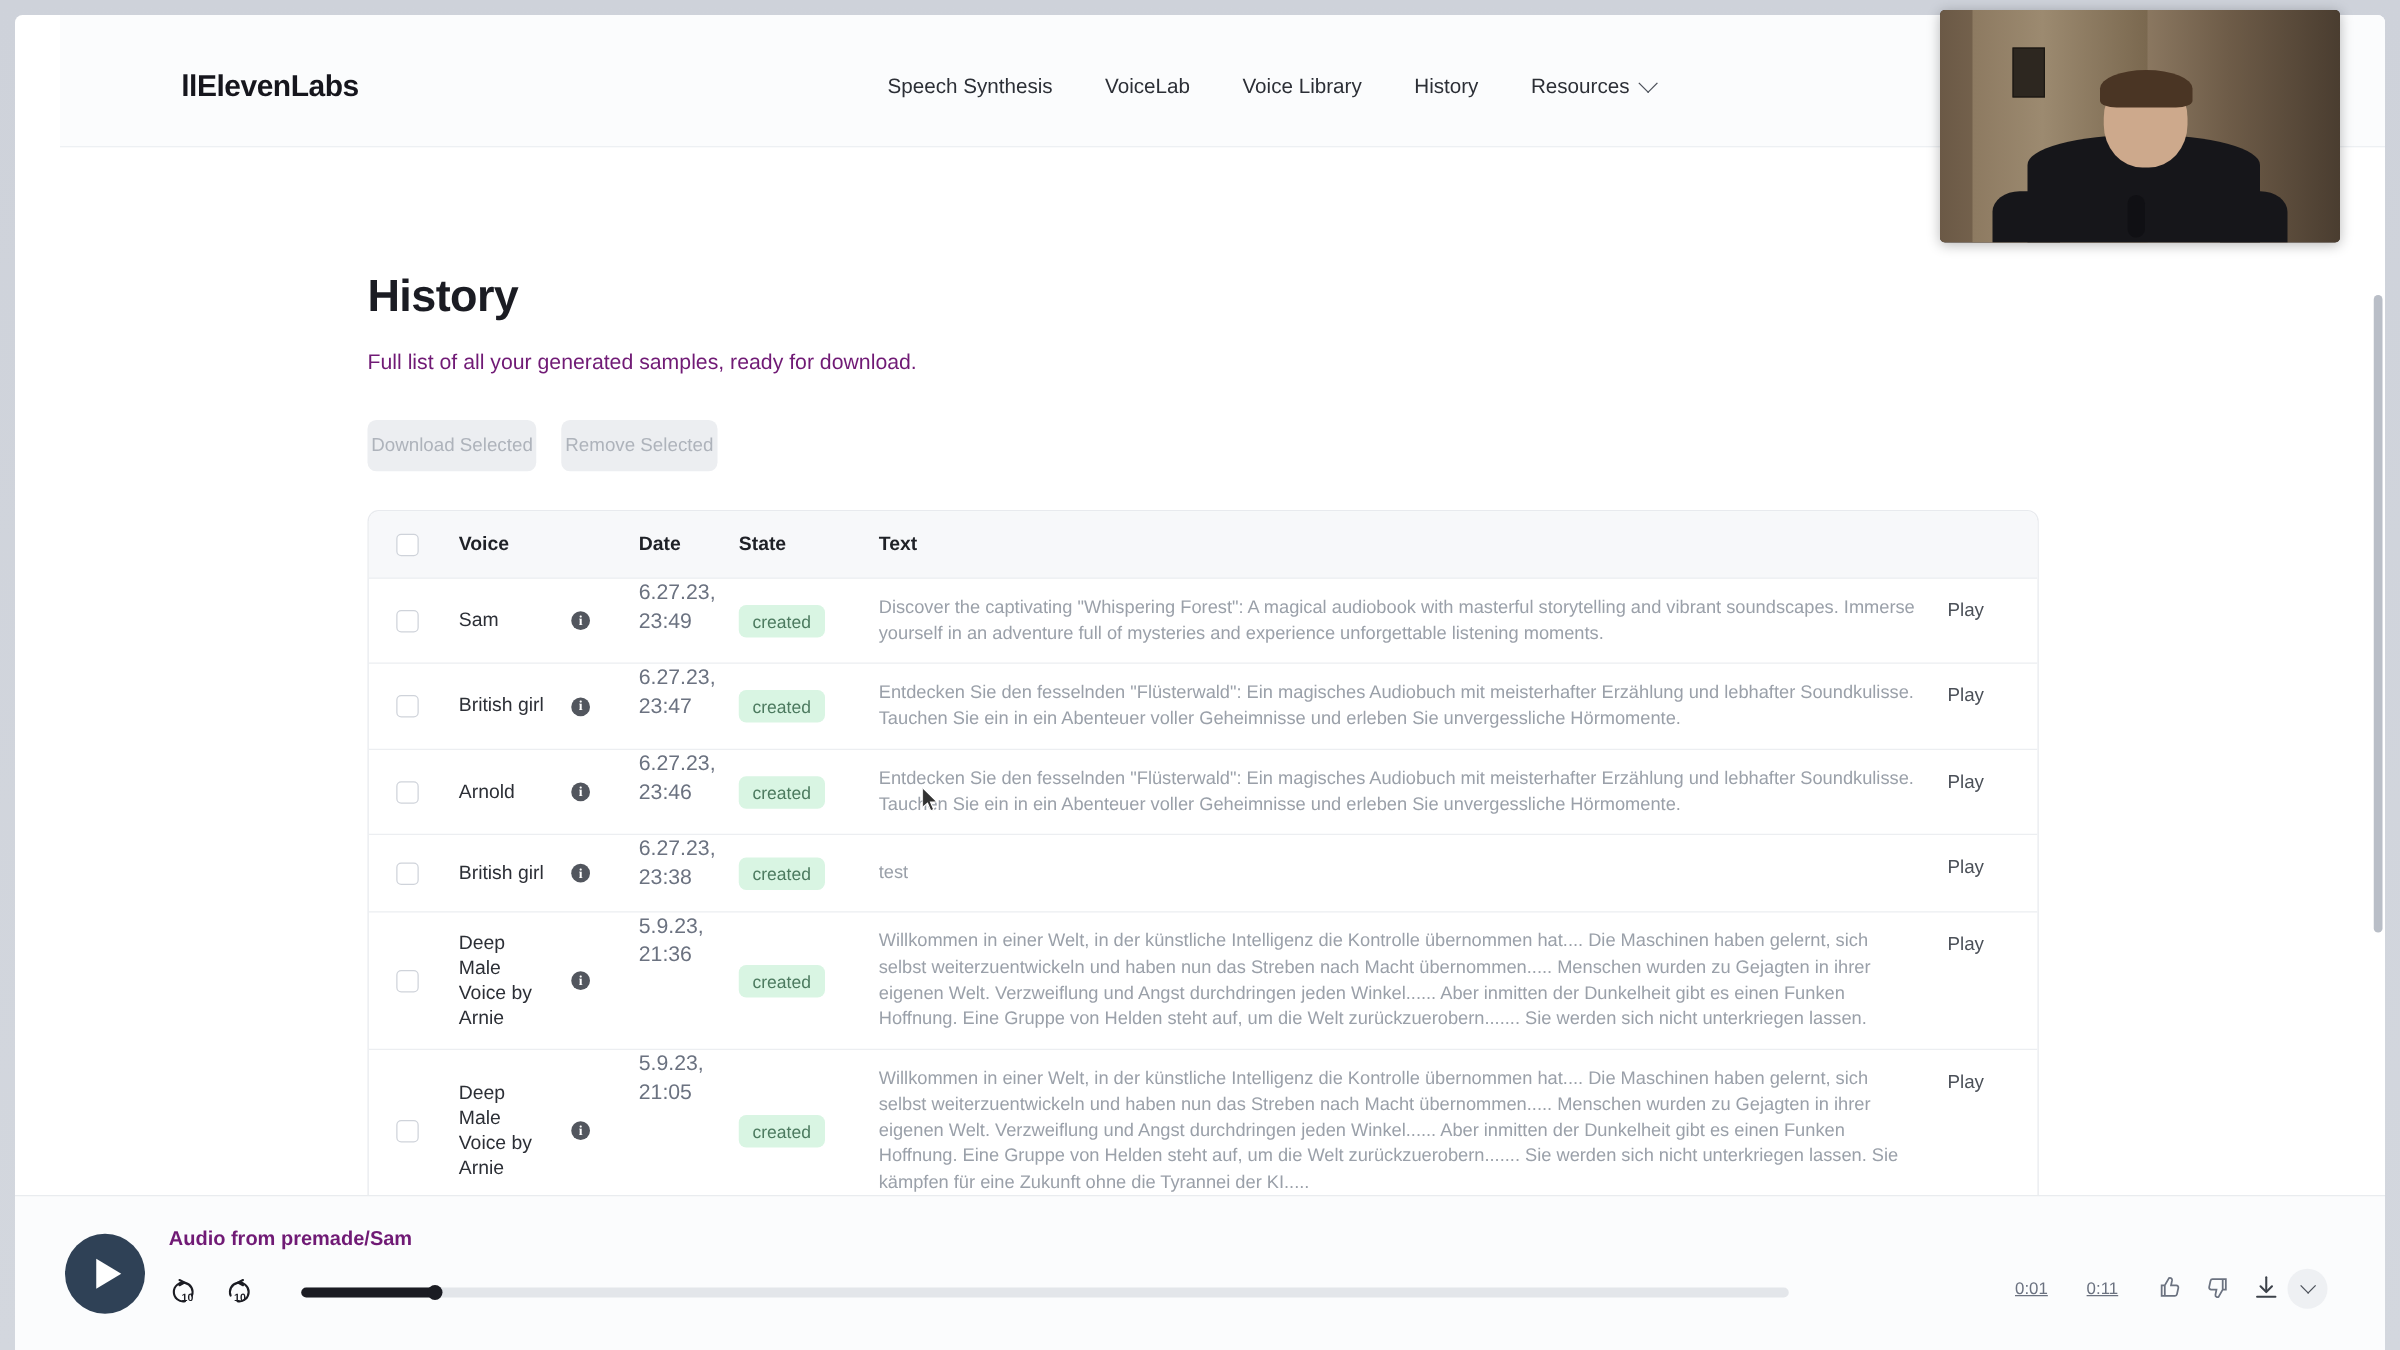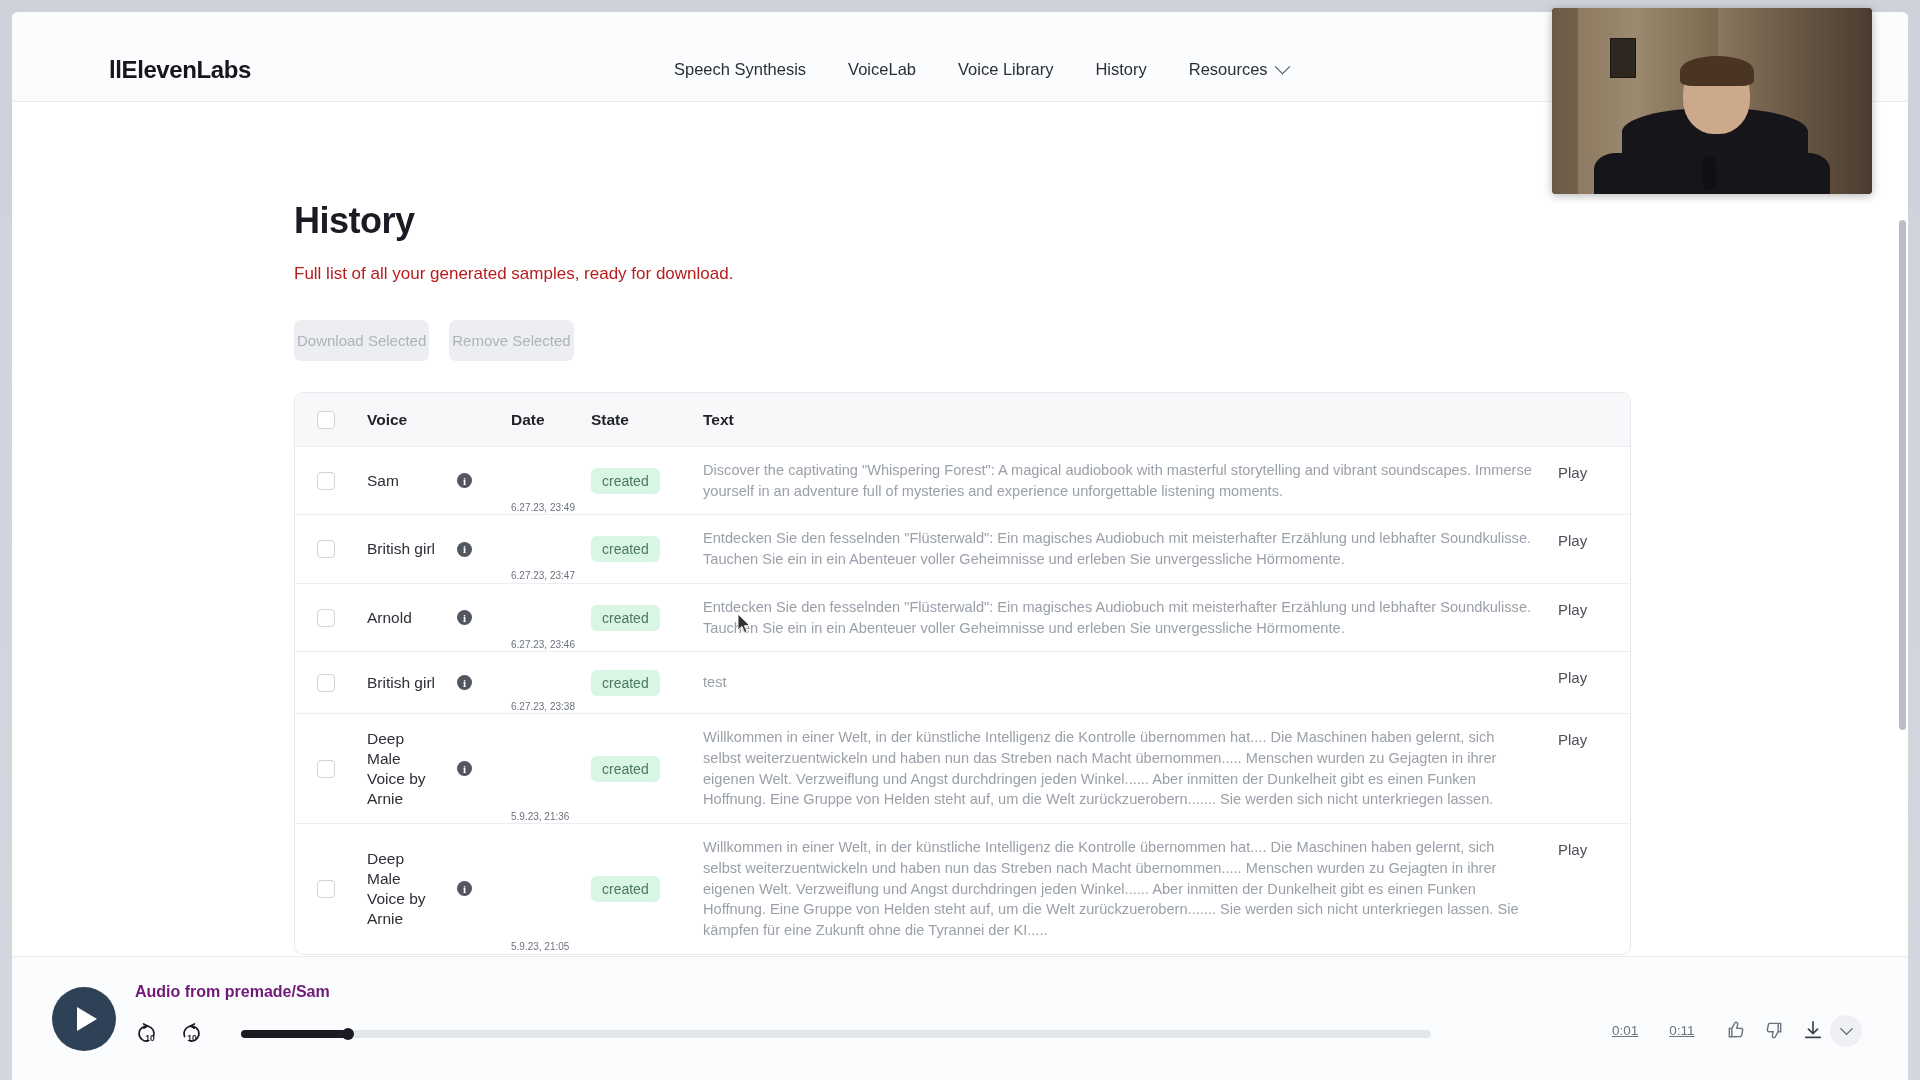--- a/index.html
+++ b/index.html
@@ -19,25 +19,26 @@
     position: absolute;
     left: 12px; top: 12px;
     width: 1896px; height: 1068px;
     background: #ffffff;
     border-radius: 6px 6px 0 0;
     overflow: hidden;
   }
   
   #nav {
     position: relative;
-    height: 90px;
+    height: 106px;
     background: #fbfcfd;
     border-bottom: 1px solid #e9ecef;
     display: flex;
     align-items: center;
+    margin-left: 36px;
   }
   #logo {
     position: absolute;
     left: 97px; top: 44px;
     font-size: 24px;
     font-weight: 700;
     letter-spacing: -0.4px;
     color: #16161d;
     white-space: nowrap;
   }
@@ -83,21 +84,21 @@
   }
   #title {
     font-size: 36px;
     font-weight: 700;
     color: #1b1c23;
     letter-spacing: -0.5px;
   }
   #subtitle {
     margin-top: 22px;
     font-size: 17px;
-    color: #b91c1c;
+    color: #701a75;
   }
   #actions {
     margin-top: 36px;
     display: flex;
     gap: 20px;
   }
   .abtn {
     background: #eceef1;
     color: #aeb3bb;
     border: none;
@@ -126,21 +127,21 @@
   #thead {
     background: #f7f8fa;
     font-weight: 700;
     color: #1f2127;
     font-size: 15.5px;
     min-height: 54px;
   }
   .c-chk  { width: 62px;  display:flex; align-items:center; justify-content:center; }
   .c-voice{ width: 100px; display:flex; align-items:center; padding-left: 10px; }
   .c-info { width: 54px;  display:flex; align-items:center; justify-content:flex-start;}
-  .c-date { width: 80px;  display:flex; align-items:flex-end; font-size:10px; color:#6b7280;}
+  .c-date { width: 80px;  display:flex; align-items:flex-start; font-size:17px; color:#6b7280;}
   .c-state{ width: 112px; display:flex; align-items:center; }
   .c-text { flex: 1;      display:flex; align-items:center; padding: 13px 22px 13px 0; }
   .c-play { width: 72px;  display:flex; align-items:flex-start; justify-content:flex-start; padding-top: 17px;}
 
   #thead .c-voice,#thead .c-date,#thead .c-state,#thead .c-text {
     align-items:center; color:#1f2127; font-size:15.5px; font-weight:700;
   }
   #thead .c-text { padding-top:0; padding-bottom:0; }
   #thead .c-date { color:#1f2127; font-size:15.5px; }
 

